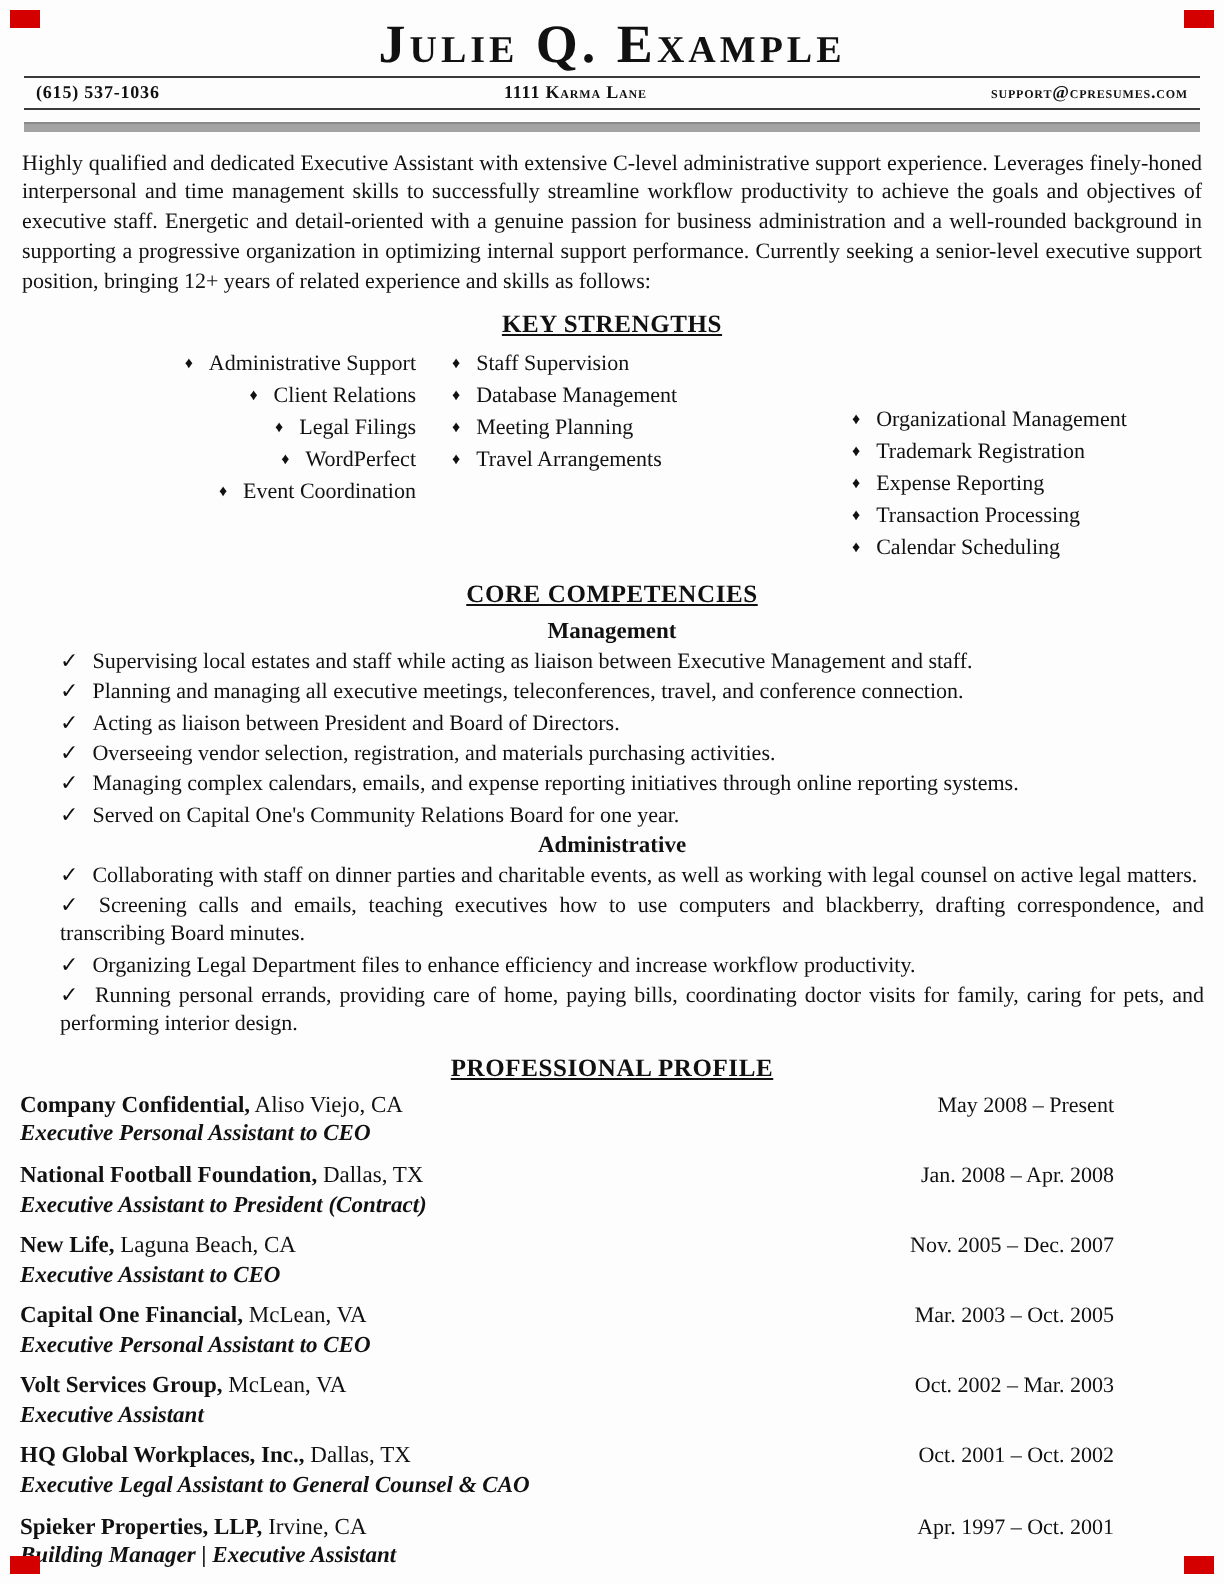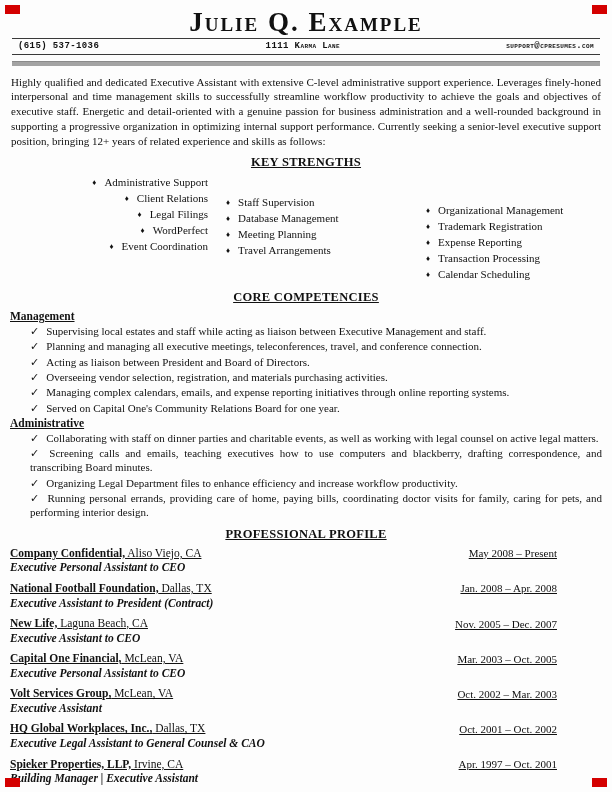--- a/index.html
+++ b/index.html
@@ -7,42 +7,42 @@
   body { font-family:"Liberation Serif", serif; color:#111; }
   .page { position:relative; width:612px; height:792px; margin:0 auto; background:#fdfdfd; padding:0 10px; overflow:hidden; }
   .corner { position:absolute; width:15px; height:9px; background:#d40000; }
   .corner.tl { top:5px; left:5px; }
   .corner.tr { top:5px; right:5px; }
   .corner.bl { bottom:5px; left:5px; }
   .corner.br { bottom:5px; right:5px; }
 
   .name { text-align:center; font-size:27px; font-weight:bold; font-variant:small-caps; letter-spacing:2px; margin-top:8px; line-height:1.1; }
   .rule { height:1px; background:#3a3a3a; margin:0 2px; }
-  .contact-row { display:flex; justify-content:space-between; align-items:baseline; font-size:9px; font-weight:bold; font-variant:small-caps; letter-spacing:.4px; padding:2px 8px 3px 8px;font-family:Liberation Mono, monospace; }
+  .contact-row { display:flex; justify-content:space-between; align-items:baseline; font-size:9px; font-weight:bold; font-variant:small-caps; letter-spacing:.4px; padding:2px 8px 3px 8px; }
   .rule.thick { height:5px; background:#a3a3a3; margin-top:6px; border-top:1px solid #8a8a8a; }
 
   .summary { font-size:11px; line-height:1.34; text-align:justify; margin:9px 1px 4px 1px; }
 
   h2.sec { text-align:center; font-size:12.5px; font-weight:bold; text-decoration:underline; letter-spacing:.3px; margin:7px 0 5px 0; }
 
   .strengths { display:flex; font-size:11px; line-height:1.45; margin:2px 0 2px 0; }
   .strengths .col { flex:1; }
   .strengths .col.c1 { padding-left:22px;text-align:right; }
-  .strengths .col.c2 { padding-left:18px;margin-top:20px; }
+  .strengths .col.c2 { padding-left:18px; }
   .strengths .col.c3 { padding-left:24px;margin-top:28px; }
   .strength-item { white-space:nowrap; }
   .diamond { font-size:8px; margin-right:8px; position:relative; top:-1px; }
 
-  h3.subsec { font-size:11.5px; font-weight:bold; text-decoration:underline; margin:2px 0 2px 0; }
+  h3.subsec { font-size:11.5px; font-weight:bold; margin:2px 0 2px 0;text-align:center; }
   .comp-item { font-size:11px; line-height:1.3; padding-left:20px; margin-bottom:1px; text-align:justify; }
   .check { margin-right:7px; font-size:11px; }
 
   .jobs { margin-top:1px; }
   .job { margin-bottom:7px; }
-  .job-top { display:flex; justify-content:space-between; align-items:flex-end; font-size:11.5px; line-height:1.2;text-decoration:underline; }
+  .job-top { display:flex; justify-content:space-between; align-items:flex-start; font-size:11.5px; line-height:1.2; }
   .company { font-weight:bold; }
   .dates { font-size:11px; margin-right:45px; white-space:nowrap; }
   .role { font-weight:bold; font-style:italic; font-size:11.5px; line-height:1.25; }
 
   .skills { font-size:11px; line-height:1.45; text-align:center; margin:2px auto 0 auto; max-width:560px; }
 </style>
 </head>
 <body>
 
 <div class="page">

